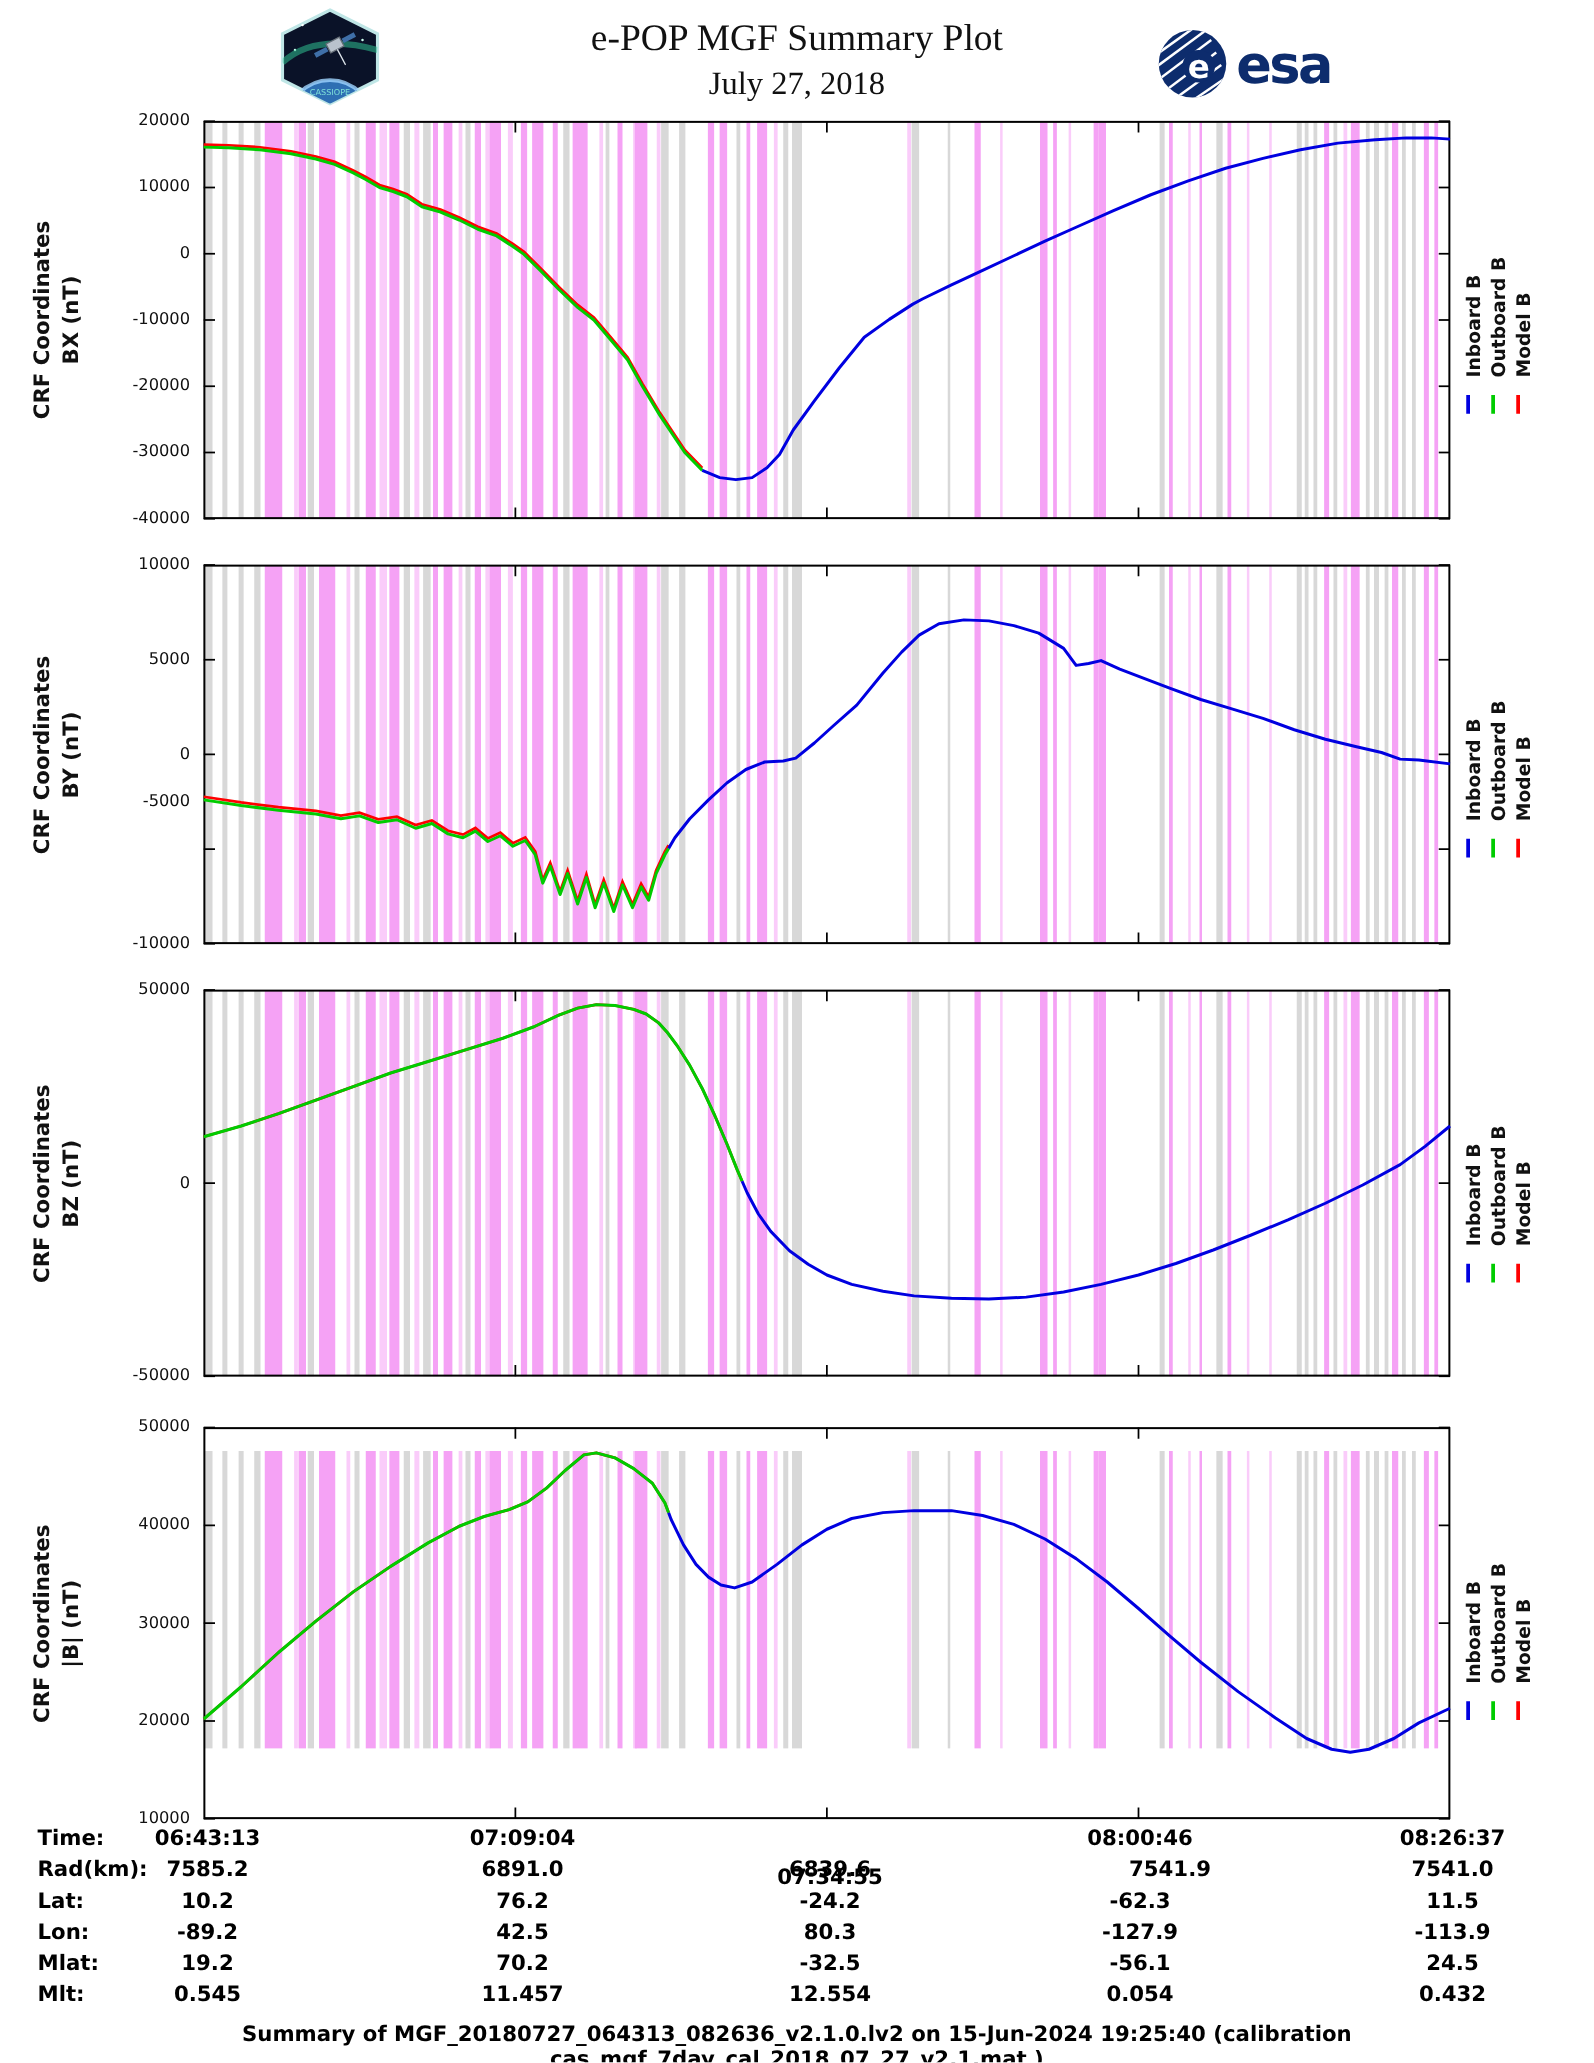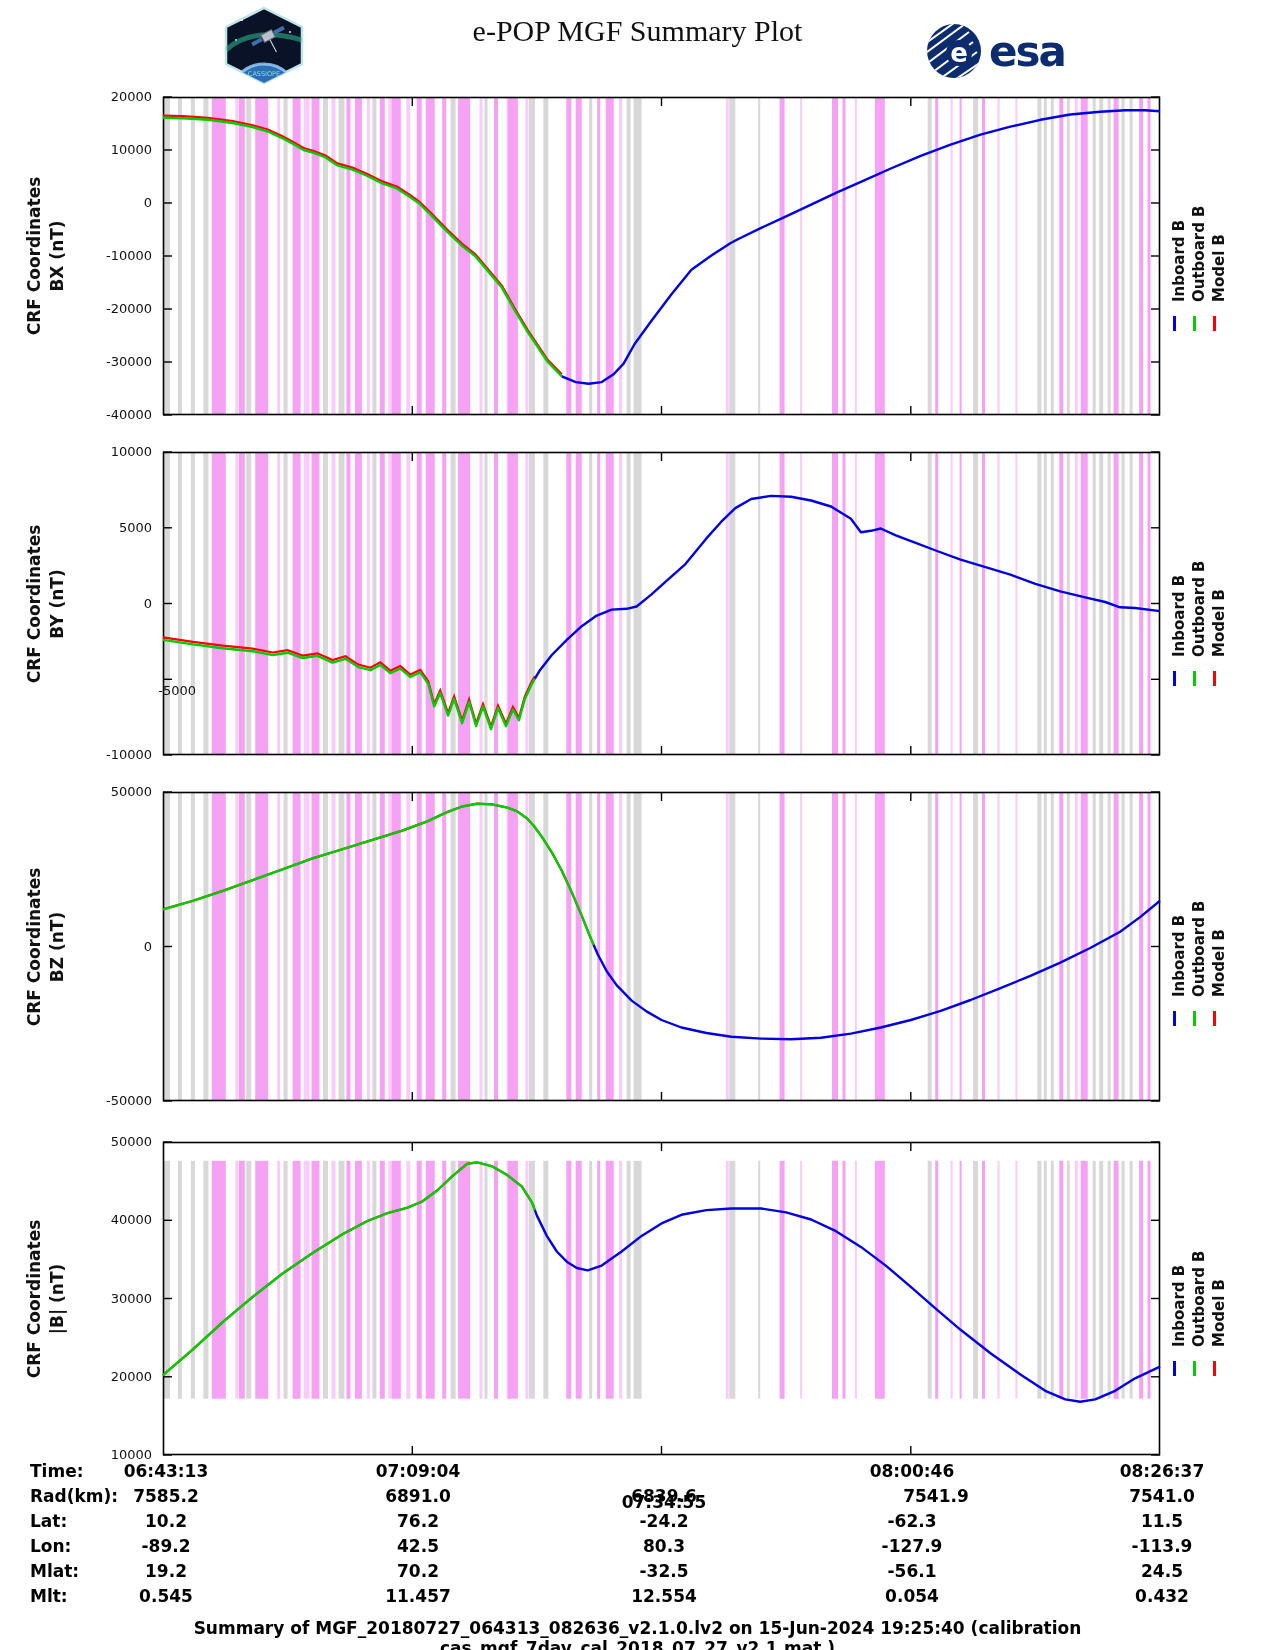--- a/index.html
+++ b/index.html
@@ -45,20 +45,21 @@
         <rect x="40" y="26" width="12" height="8" fill="#b9c2cc" stroke="#68707a"></rect>
         <rect x="28" y="28" width="11" height="4" fill="#3f6fa8"></rect>
         <rect x="53" y="28" width="11" height="4" fill="#3f6fa8"></rect>
         <line x1="46" y1="34" x2="46" y2="48" stroke="#dfe6ec" stroke-width="1"></line>
       </g>
       <text x="42" y="70" text-anchor="middle" font-size="6.5" fill="#7fe0d8" font-family="'DejaVu Sans',sans-serif">CASSIOPE</text>
     </g>
   </svg>
 
   <div class="abs" id="title-line1">e-POP MGF Summary Plot</div>
+  <div class="abs" id="title-line2">July 27, 2018</div>
 
   <svg class="abs" id="esa-logo" style="left:925px;top:22px;" width="140" height="58" viewBox="0 0 140 58">
     <defs>
         <clipPath id="esacirc">
           <circle cx="29" cy="29" r="27"></circle>
         </clipPath>
       </defs>
     <circle cx="29" cy="29" r="27" fill="#0d2c6d"></circle>
     <g clip-path="url(#esacirc)" stroke="#ffffff" stroke-width="2">
       <line x1="-4" y1="16" x2="30" y2="-8"></line>
@@ -298,21 +299,21 @@
           <line x1="747.8" y1="0" x2="747.8" y2="9"></line>
           <line x1="747.8" y1="294" x2="747.8" y2="303"></line>
         </g>
         <polyline points="0.0,187.9 29.9,192.4 59.8,196.2 89.7,199.2 109.7,203.0 124.6,200.7 139.6,206.0 154.5,203.8 169.5,210.6 182.5,206.8 195.4,215.1 207.4,218.2 217.3,212.9 227.3,221.2 237.3,216.6 247.3,225.0 257.2,220.4 265.2,231.8 271.2,254.5 277.2,240.9 285.1,263.6 291.1,246.9 299.1,271.2 306.1,250.0 313.1,274.2 320.0,254.5 328.0,277.2 335.0,256.0 343.0,274.2 349.9,257.6 355.9,268.2 361.9,246.9 368.9,231.8 371.9,226.7" fill="none" stroke="#FF0000" stroke-width="2.2" transform="translate(0,-2.5)"></polyline>
         <polyline points="0.0,187.9 29.9,192.4 59.8,196.2 89.7,199.2 109.7,203.0 124.6,200.7 139.6,206.0 154.5,203.8 169.5,210.6 182.5,206.8 195.4,215.1 207.4,218.2 217.3,212.9 227.3,221.2 237.3,216.6 247.3,225.0 257.2,220.4 265.2,231.8 271.2,254.5 277.2,240.9 285.1,263.6 291.1,246.9 299.1,271.2 306.1,250.0 313.1,274.2 320.0,254.5 328.0,277.2 335.0,256.0 343.0,274.2 349.9,257.6 355.9,268.2 361.9,246.9 368.9,231.8 371.9,226.7" fill="none" stroke="#00CC00" stroke-width="2.4" stroke-linejoin="round"></polyline>
         <polyline points="371.9,226.7 376.9,218.2 388.8,203.0 403.8,187.9 418.7,174.2 433.7,163.6 448.7,157.6 463.6,156.8 473.6,154.5 488.5,142.4 503.5,128.8 522.4,112.1 543.4,86.4 558.3,69.7 572.3,56.1 588.2,47.0 608.2,43.9 628.1,44.7 648.1,48.5 668.0,54.5 687.9,66.7 697.9,80.3 707.9,78.8 717.8,76.5 732.8,83.3 752.7,90.9 772.7,98.5 797.6,107.6 822.5,115.1 847.4,122.7 872.4,131.8 897.3,139.4 922.2,145.4 942.2,150.0 957.1,155.3 972.1,156.0 997.0,159.1" fill="none" stroke="#0000E0" stroke-width="2.4" stroke-linejoin="round"></polyline>
       </svg>
       <div class="ytick" style="left: 0px; top: 442px;">10000</div>
       <div class="ytick" style="left: 0px; top: 518px;">5000</div>
       <div class="ytick" style="left: 0px; top: 594px;">0</div>
-      <div class="ytick" style="left: 0px; top: 681px; padding-left: 44px;">-5000</div>
+      <div class="ytick" style="left: 0px; top: 632px;">-5000</div>
       <div class="ytick" style="left: 0px; top: 745px;">-10000</div>
       <div class="ylab" style="left: 46px; top: 603.5px;">
         <div>CRF Coordinates</div>
         <div>BY (nT)</div>
       </div>
       <div class="legend-label" style="left: 1170px; top: 657px;">Inboard B</div>
       <div class="legend-mark" style="left: 1173px; top: 671px; background: rgb(0, 0, 224);"></div>
       <div class="legend-label" style="left: 1190px; top: 657px;">Outboard B</div>
       <div class="legend-mark" style="left: 1193px; top: 671px; background: rgb(0, 204, 0);"></div>
       <div class="legend-label" style="left: 1210px; top: 657px;">Model B</div>

